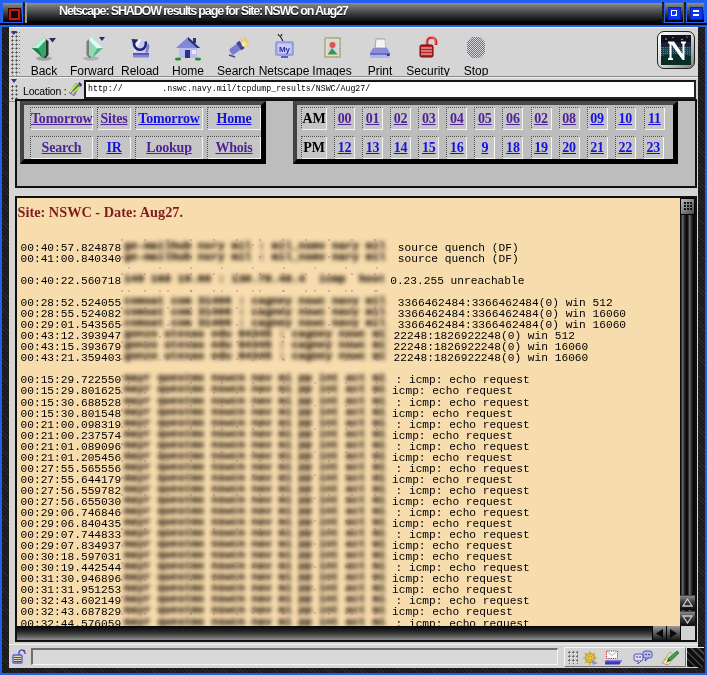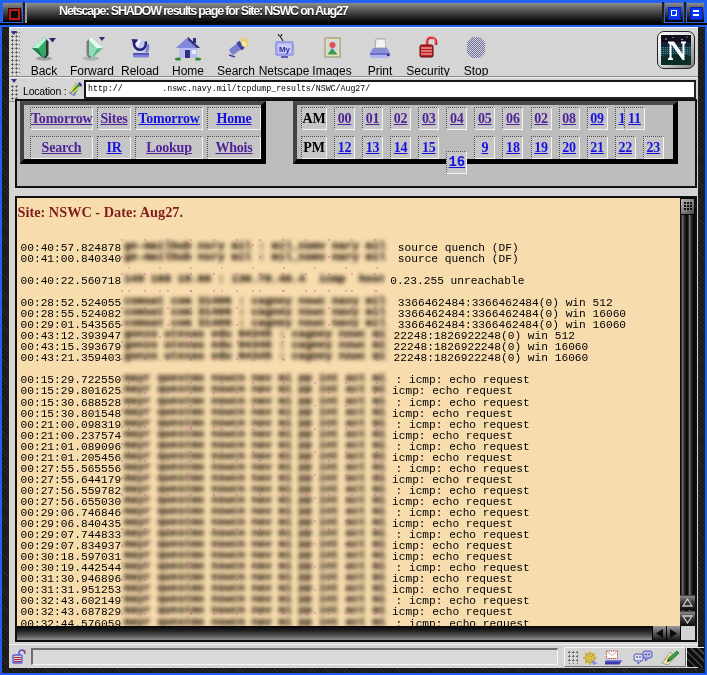--- a/index.html
+++ b/index.html
@@ -269,34 +269,34 @@
 <div class="ncell" style="left:4px;top:31px;width:26px;"><span class="blk">PM</span></div>
 <div class="ncell" style="left:37.0px;top:2px;width:21px;"><a class="lkp">00</a></div>
 <div class="ncell" style="left:37.0px;top:31px;width:21px;"><a class="lkb">12</a></div>
 <div class="ncell" style="left:65.1px;top:2px;width:21px;"><a class="lkp">01</a></div>
 <div class="ncell" style="left:65.1px;top:31px;width:21px;"><a class="lkb">13</a></div>
 <div class="ncell" style="left:93.1px;top:2px;width:21px;"><a class="lkp">02</a></div>
 <div class="ncell" style="left:93.1px;top:31px;width:21px;"><a class="lkb">14</a></div>
 <div class="ncell" style="left:121.2px;top:2px;width:21px;"><a class="lkp">03</a></div>
 <div class="ncell" style="left:121.2px;top:31px;width:21px;"><a class="lkb">15</a></div>
 <div class="ncell" style="left:149.3px;top:2px;width:21px;"><a class="lkp">04</a></div>
-<div class="ncell" style="left:149.3px;top:46px;width:21px;font-family:Liberation Mono, monospace;"><a class="lkb">16</a></div>
+<div class="ncell" style="left:149.3px;top:31px;width:21px;"><a class="lkb">16</a></div>
 <div class="ncell" style="left:177.3px;top:2px;width:21px;"><a class="lkp">05</a></div>
 <div class="ncell" style="left:177.3px;top:31px;width:21px;"><a class="lkb">9</a></div>
 <div class="ncell" style="left:205.4px;top:2px;width:21px;"><a class="lkp">06</a></div>
 <div class="ncell" style="left:205.4px;top:31px;width:21px;"><a class="lkb">18</a></div>
 <div class="ncell" style="left:233.5px;top:2px;width:21px;"><a class="lkp">02</a></div>
 <div class="ncell" style="left:233.5px;top:31px;width:21px;"><a class="lkb">19</a></div>
 <div class="ncell" style="left:261.6px;top:2px;width:21px;"><a class="lkp">08</a></div>
 <div class="ncell" style="left:261.6px;top:31px;width:21px;"><a class="lkb">20</a></div>
 <div class="ncell" style="left:289.6px;top:2px;width:21px;"><a class="lkb">09</a></div>
 <div class="ncell" style="left:289.6px;top:31px;width:21px;"><a class="lkb">21</a></div>
 <div class="ncell" style="left:317.7px;top:2px;width:21px;"><a class="lkb">10</a></div>
 <div class="ncell" style="left:317.7px;top:31px;width:21px;text-align:center;"><a class="lkb">22</a></div>
-<div class="ncell" style="left:327px;top:2px;width:21px;"><a class="lkb">11</a></div>
+<div class="ncell" style="left:347px;top:2px;width:21px;"><a class="lkb">11</a></div>
 <div class="ncell" style="left:345.8px;top:31px;width:21px;"><a class="lkb">23</a></div>
 </div>
 </div>
 <div style="position:absolute;left:0;top:161px;width:689px;height:8px;background:#d5d5d5;"></div>
 <div id="contframe">
 <div style="position:absolute;left:0;top:0;width:663px;height:428px;overflow:hidden;">
 <h1 class="sitehdr" style="top:5.5px;">Site: NSWC - Date: Aug27.</h1>
 <div class="ln" style="top:44.80px;"><span class="ts">00:40:57.824878</span><span class="bl" style="left:107.0px;width:268px;">ge-mailhub nsry mil : mil_nsmv nary mil icmp</span><span class="tx" style="left:380.8px;">source quench (DF)</span></div>
           <div class="ln" style="top:55.85px;"><span class="ts">00:41:00.840340</span><span class="bl" style="left:107.0px;width:268px;">ge-mailhub nsry mil : mil_nsmv nary mil icmp</span><span class="tx" style="left:380.8px;">source quench (DF)</span></div>
           <div class="ln" style="top:77.95px;"><span class="ts">00:40:22.560718</span><span class="bl" style="left:107.0px;width:260px;">149 160 19.66 : 130.78.40.4  icmp  host 149 16</span><span class="tx" style="left:373.2px;">0.23.255 unreachable</span></div>

